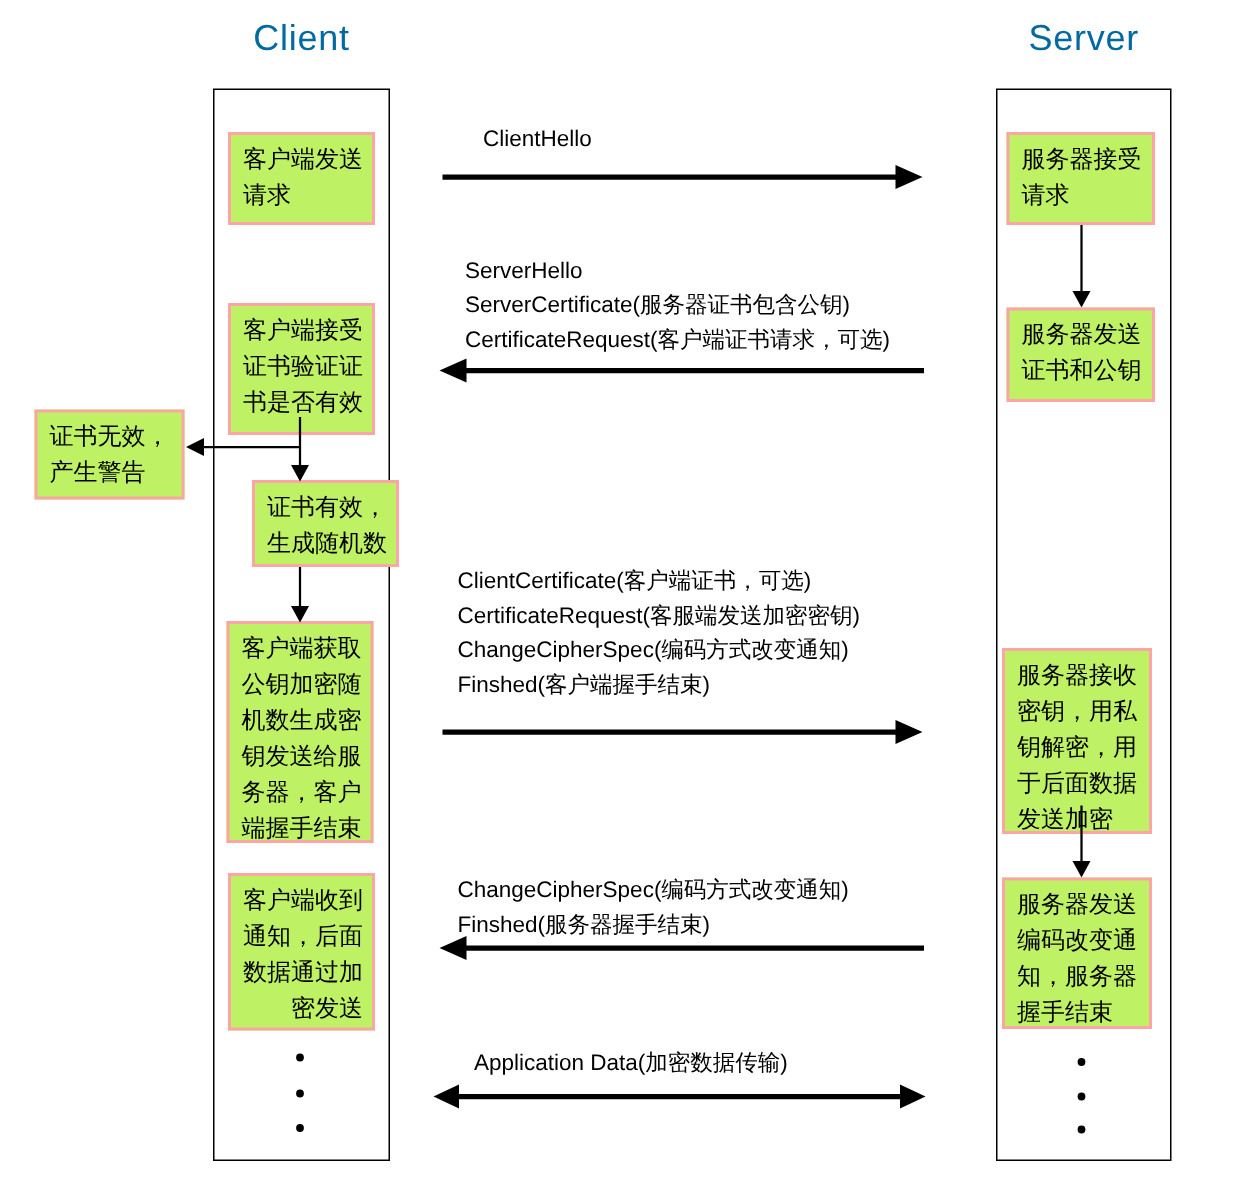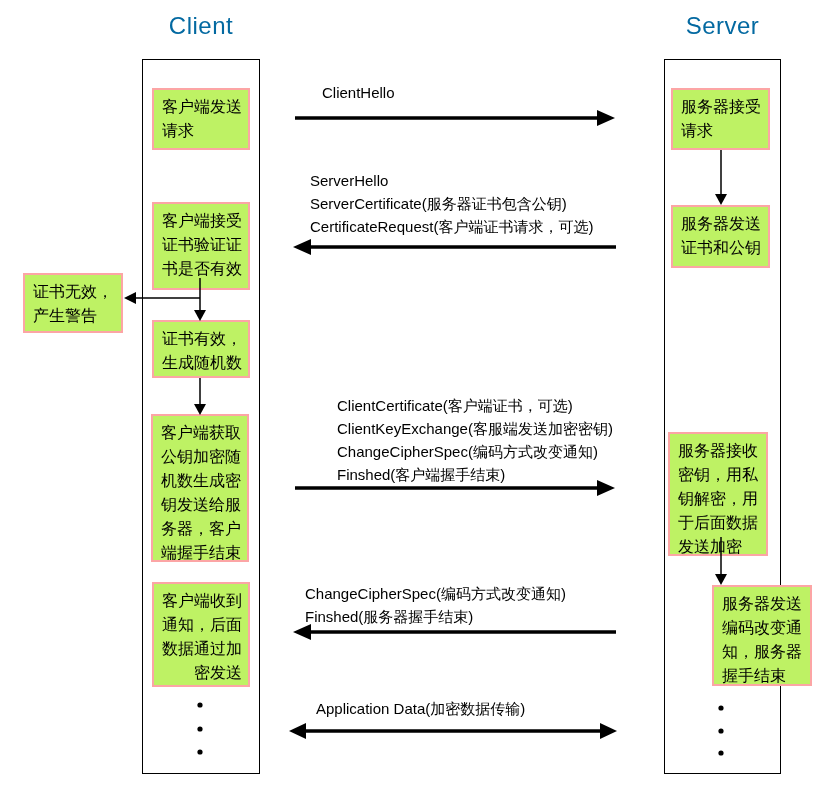--- a/index.html
+++ b/index.html
@@ -29,44 +29,44 @@
 <div id="canvas">
 
   <div class="lane-title" style="left:142px;width:118px;">Client</div>
   <div class="lane-title" style="left:664px;width:117px;">Server</div>
 
   <div class="lane" style="left:142px;width:118px;"></div>
   <div class="lane" style="left:664px;width:117px;"></div>
 
   <div class="node" style="left:152px;top:88px;width:98px;height:62px;">客户端发送请求</div>
   <div class="node" style="left:152px;top:202px;width:98px;height:88px;">客户端接受证书验证证书是否有效</div>
-  <div class="node" style="left:152px;top:320px;width:98px;height:58px;">证书有效，生成随机数</div>
+  <div class="node" style="left:168px;top:320px;width:98px;height:58px;">证书有效，生成随机数</div>
   <div class="node" style="left:151px;top:414px;width:98px;height:148px;">客户端获取公钥加密随机数生成密钥发送给服务器，客户端握手结束</div>
   <div class="node" style="left:152px;top:582px;width:98px;height:105px;text-align:right;">客户端收到通知，后面数据通过加密发送</div>
 
   <div class="node" style="left:23px;top:273px;width:100px;height:60px;">证书无效，产生警告</div>
 
   <div class="node" style="left:671px;top:88px;width:99px;height:62px;">服务器接受请求</div>
   <div class="node" style="left:671px;top:205px;width:99px;height:63px;">服务器发送证书和公钥</div>
   <div class="node" style="left:668px;top:432px;width:100px;height:124px;">服务器接收密钥，用私钥解密，用于后面数据发送加密</div>
-  <div class="node" style="left:668px;top:585px;width:100px;height:101px;margin-left:44px;">服务器发送编码改变通知，服务器握手结束</div>
+  <div class="node" style="left:668px;top:585px;width:100px;height:101px;">服务器发送编码改变通知，服务器握手结束</div>
 
   <div class="msg-label" style="left:322px;top:81px;">
     <div>ClientHello</div>
   </div>
 
   <div class="msg-label" style="left:310px;top:169px;">
     <div>ServerHello</div>
     <div>ServerCertificate(服务器证书包含公钥)</div>
     <div>CertificateRequest(客户端证书请求，可选)</div>
   </div>
 
-  <div class="msg-label" style="left:305px;top:394px;margin-left:32px;">
+  <div class="msg-label" style="left:305px;top:376px;">
     <div>ClientCertificate(客户端证书，可选)</div>
-    <div>ClientKeyExchange(客服端发送加密密钥)</div>
+    <div>CertificateRequest(客服端发送加密密钥)</div>
     <div>ChangeCipherSpec(编码方式改变通知)</div>
     <div>Finshed(客户端握手结束)</div>
   </div>
 
   <div class="msg-label" style="left:305px;top:582px;">
     <div>ChangeCipherSpec(编码方式改变通知)</div>
     <div>Finshed(服务器握手结束)</div>
   </div>
 
   <div class="msg-label" style="left:316px;top:697px;">

